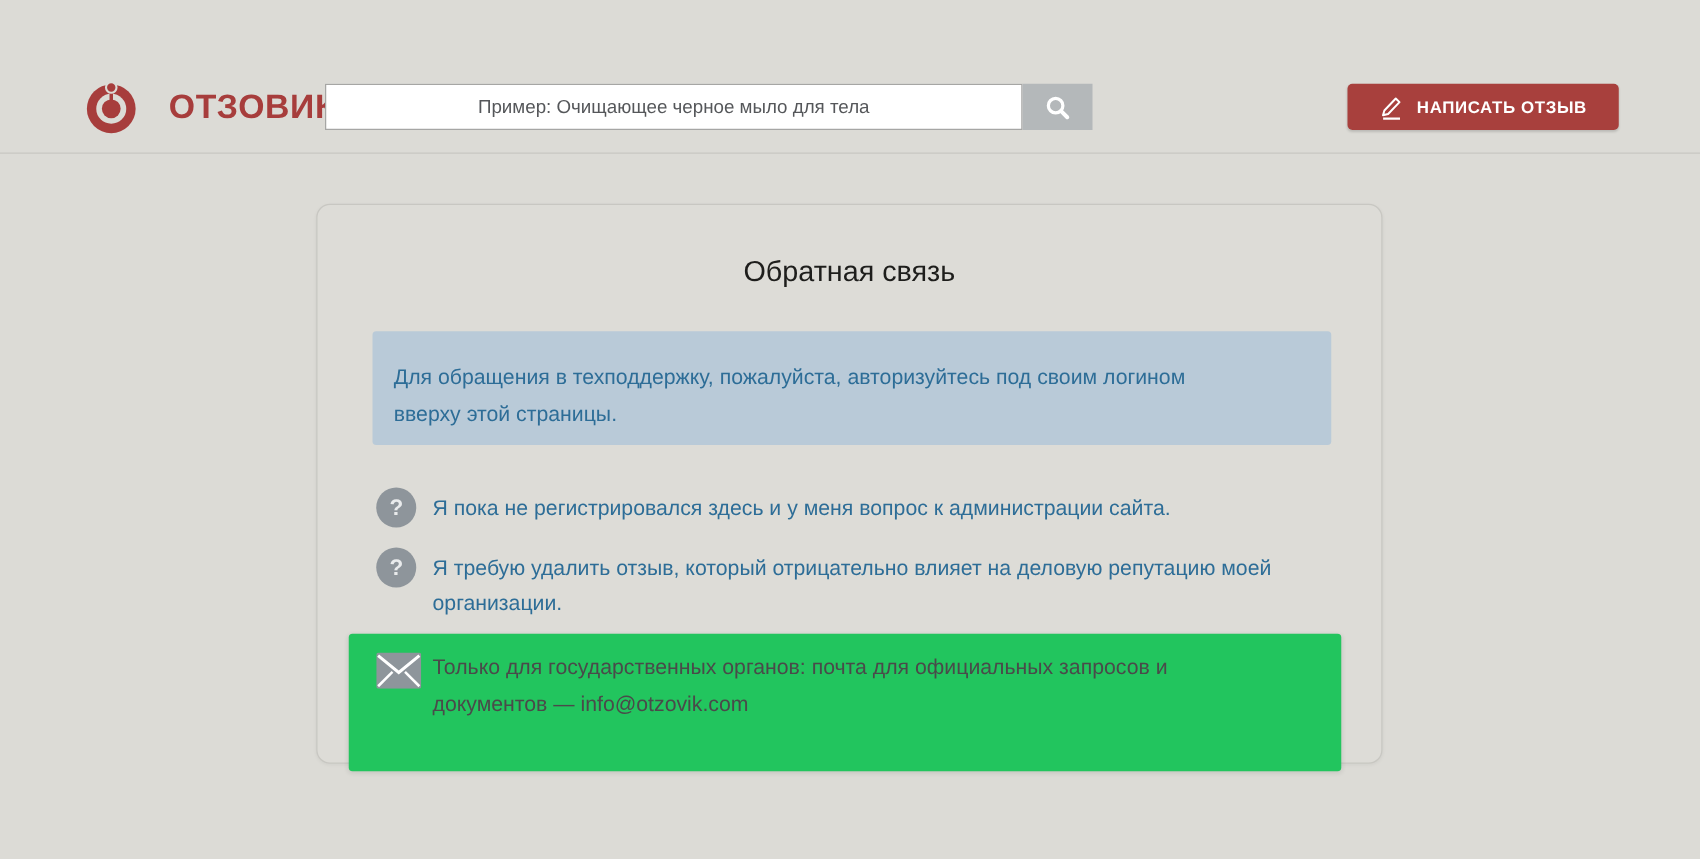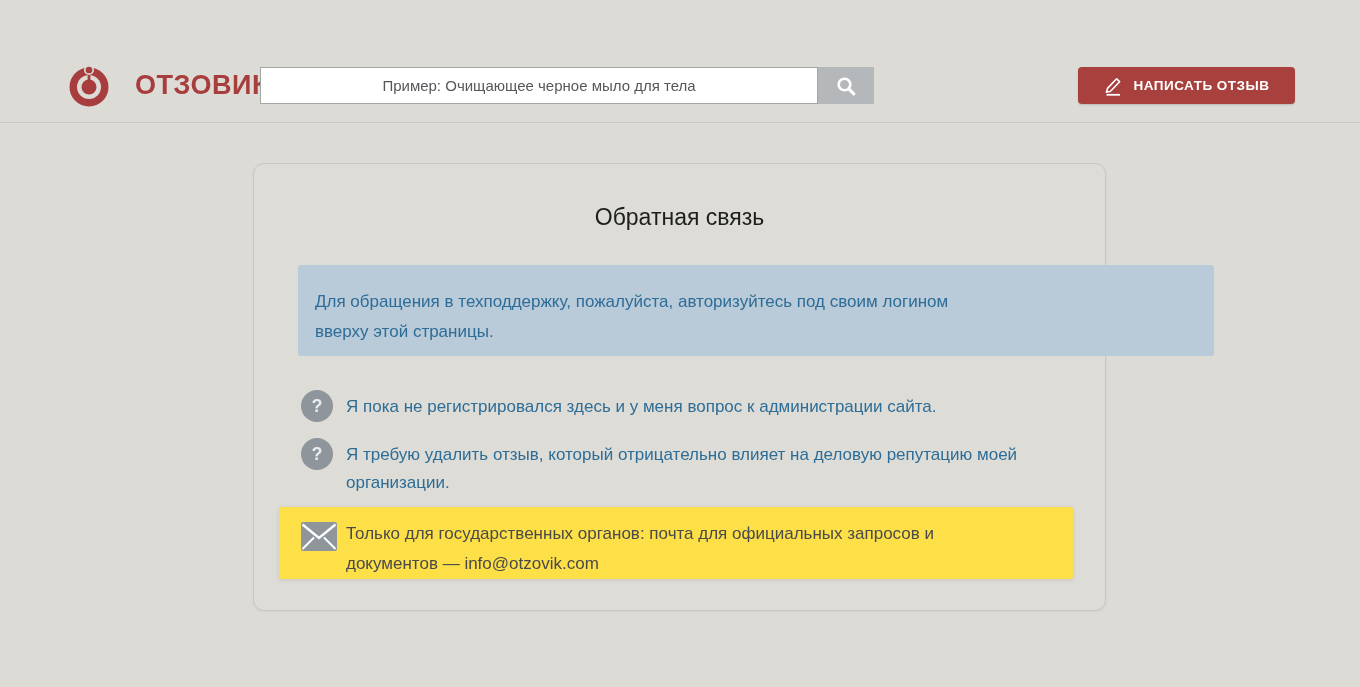--- a/index.html
+++ b/index.html
@@ -52,21 +52,21 @@
   .card {
     position:absolute; left:253px; top:163px; width:853px; height:448px;
     background:#dddcd7; border:1px solid #c8c7c2; border-radius:11px;
     box-shadow:0 1px 3px rgba(0,0,0,0.05);
   }
   .card-title {
     position:absolute; left:0; top:40px; width:100%;
     text-align:center; font-size:23px; color:#1e1e1c; font-weight:normal;
   }
   .notice {
-    position:absolute; left:44px; top:101px; width:916px; height:91px;
+    position:absolute; left:44px; top:101px; width:767px; height:91px;
     background:#b9cad8; border-radius:3px;
     padding:22px 32px 0 17px;
   }
   .notice-text {
     display:block; max-width:645px;
     font-size:17px; line-height:30px; color:#2d6d97;
   }
   .q-row {
     position:absolute; left:47px; display:flex; align-items:flex-start; gap:13px;
     cursor:pointer;
@@ -77,22 +77,22 @@
     flex:0 0 auto; width:32px; height:32px; border-radius:50%;
     background:#8e959b; color:#e9ebec;
     display:flex; align-items:center; justify-content:center;
     font-size:18px; font-weight:bold;
   }
   .q-text {
     padding-top:3px; max-width:680px;
     font-size:17px; line-height:28px; color:#2d6d97;
   }
   .mail-row {
-    position:absolute; left:25px; top:343px; width:794px; height:72px;
-    background:#fde047; border-radius:3px;
+    position:absolute; left:25px; top:343px; width:794px; height:110px;
+    background:#22c55e; border-radius:3px;
     box-shadow:0 1px 4px rgba(0,0,0,0.10);
   }
   .mail-icon-wrap {
     position:absolute; left:22px; top:15px; width:36px; height:29px;
   }
   .mail-text {
     position:absolute; left:67px; top:12px; width:645px;
     font-size:17px; line-height:30px; color:#4a4a4a;
   }
   .mail-email { color:#4a4a4a; text-decoration:none; cursor:pointer; }

